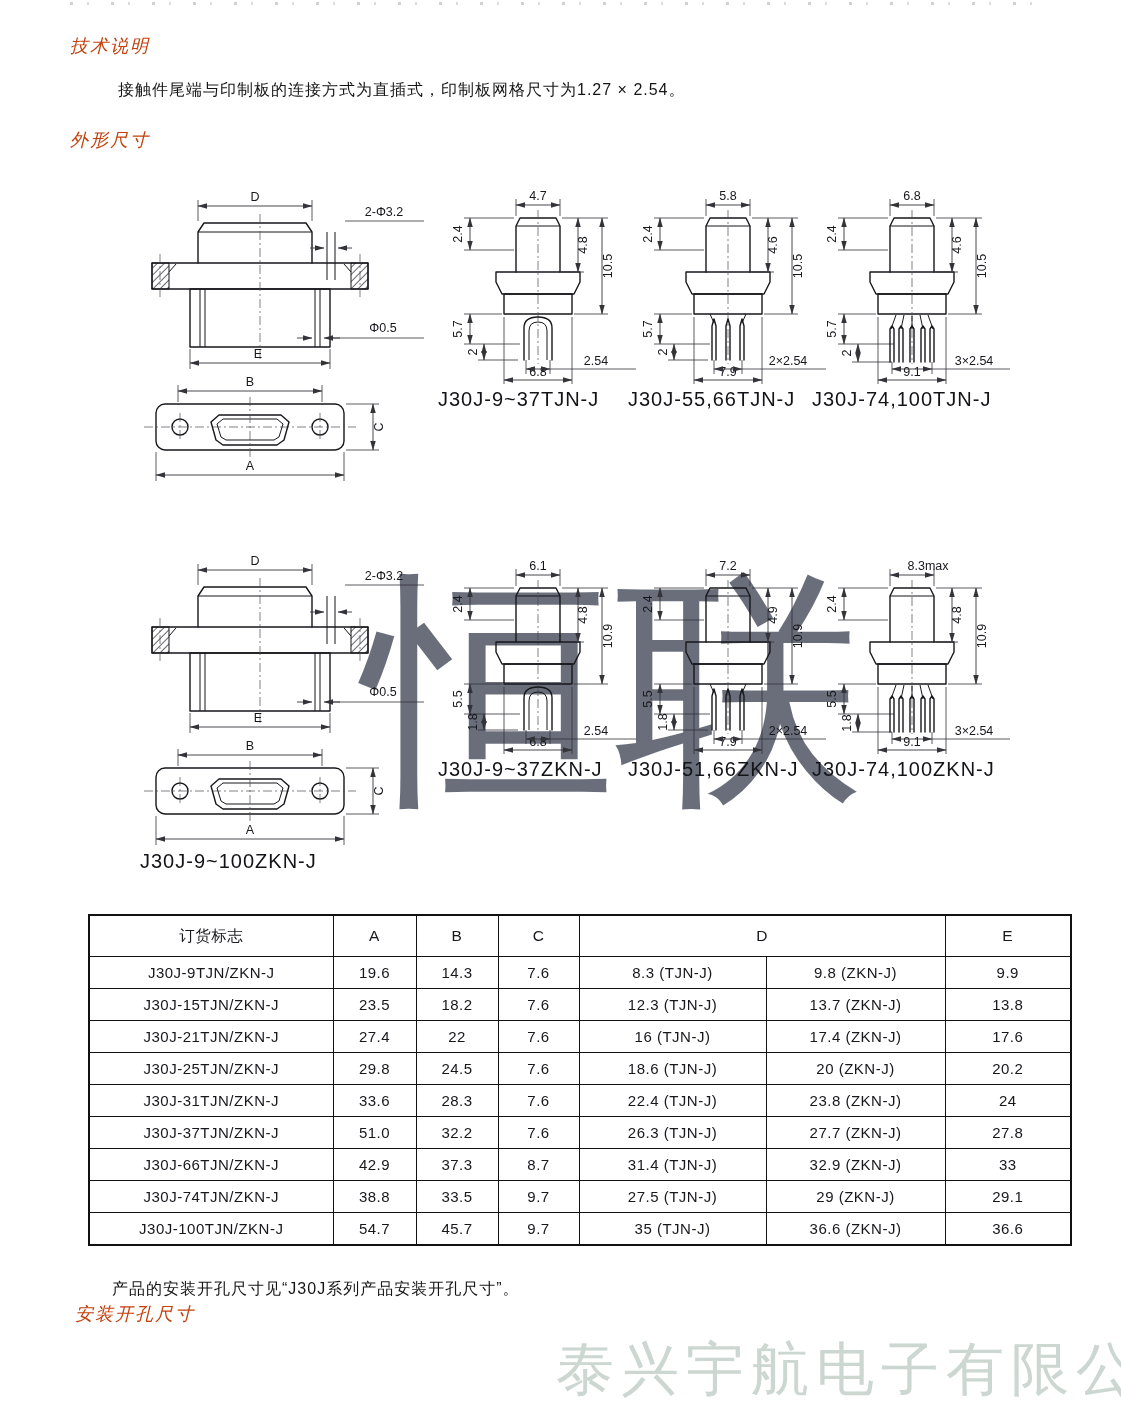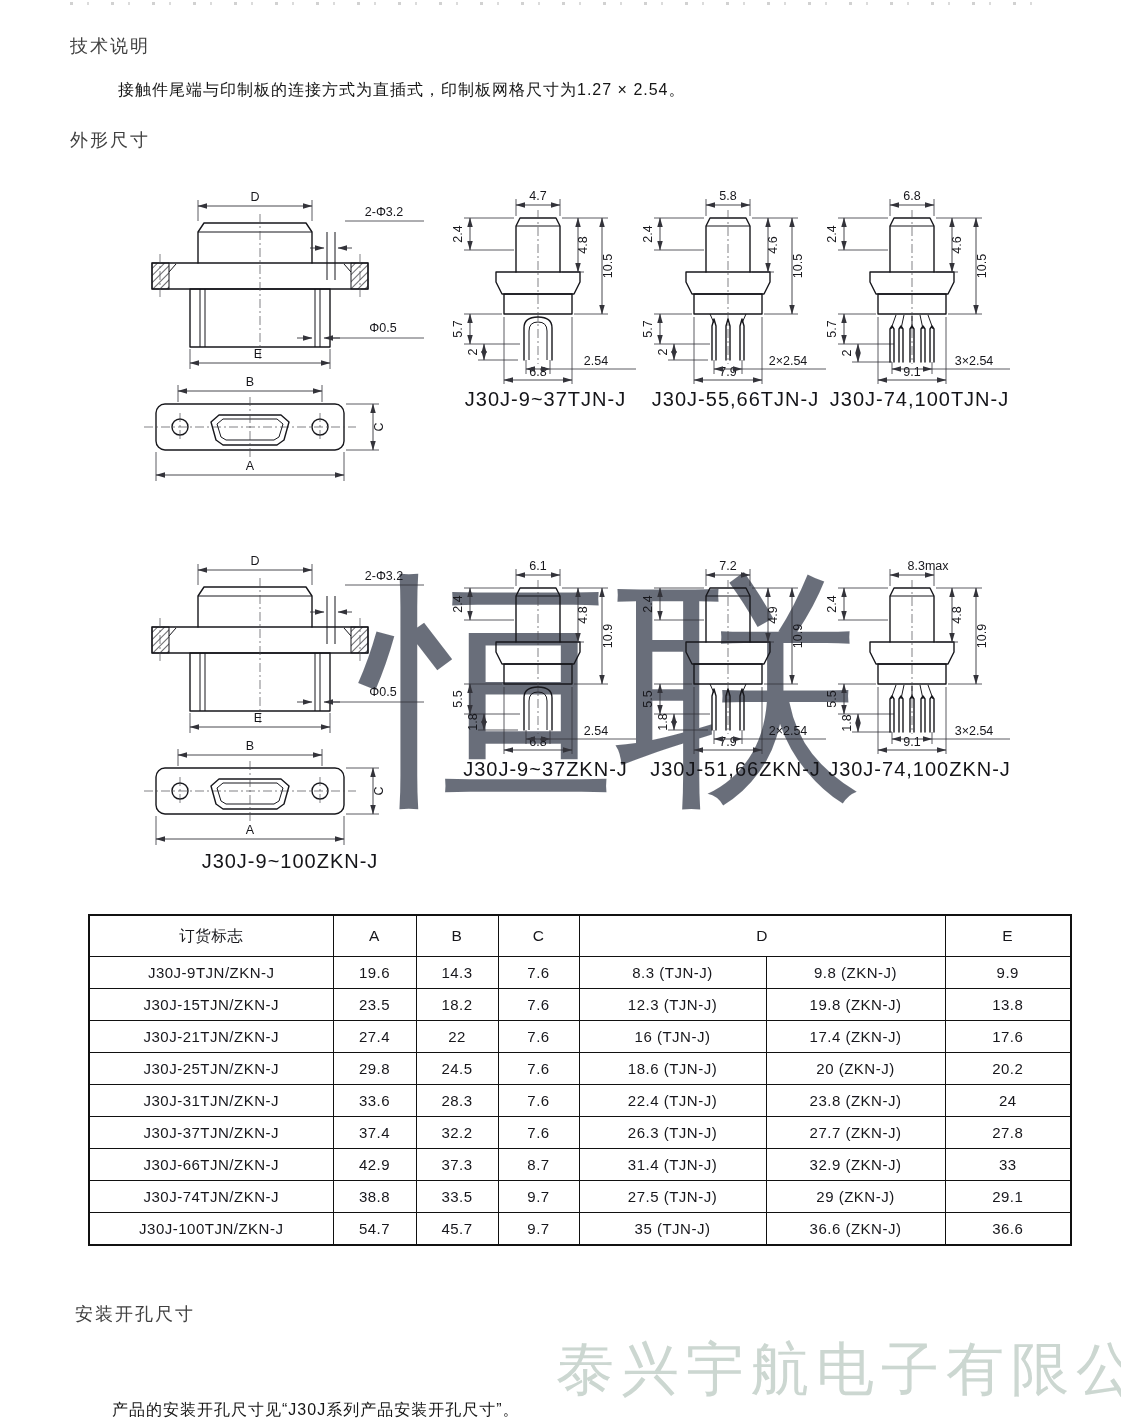--- a/index.html
+++ b/index.html
@@ -2,24 +2,24 @@
 <html><head>
 <meta charset="utf-8">
 <style>
   html,body{margin:0;padding:0;}
   body{
     width:1121px;height:1424px;position:relative;background:#ffffff;
     font-family:"Liberation Sans","DejaVu Sans",sans-serif;color:#1a1a1e;
     overflow:hidden;
   }
   .abs{position:absolute;}
-  .heading{font-size:18px;letter-spacing:2px;color:#404040;}
+  .heading{font-size:18px;letter-spacing:2px;color:#c2410c;font-style:italic;}
   .bodytext{font-size:16px;letter-spacing:1px;color:#151515;white-space:nowrap;}
   .dcontainer{position:absolute;}
-  .dcap{position:absolute;width:100%;text-align:center;font-size:20px;letter-spacing:1px;color:#141418;white-space:nowrap;}
+  .dcap{position:absolute;width:100%;font-size:20px;letter-spacing:1px;color:#141418;white-space:nowrap;}
   .scap{top:202px;}
   .lcap{top:298px;}
   
   svg .ol{fill:none;stroke:#17171c;stroke-width:1.4;stroke-linejoin:round;stroke-linecap:round;}
   svg .o2{fill:none;stroke:#17171c;stroke-width:1;}
   svg .o2h{fill:url(#hatch);stroke:#17171c;stroke-width:1;}
   svg .xl{stroke:#33333a;stroke-width:0.8;}
   svg .dl{stroke:#33333a;stroke-width:0.9;fill:none;}
   svg .cl{stroke:#4a4a52;stroke-width:0.7;stroke-dasharray:9 3 2 3;}
   svg text{font-family:"Liberation Sans","DejaVu Sans",sans-serif;font-size:12.5px;fill:#17171c;}
@@ -482,21 +482,21 @@
           <td>8.3 (TJN-J)</td>
           <td>9.8 (ZKN-J)</td>
           <td>9.9</td>
         </tr>
         <tr>
           <td>J30J-15TJN/ZKN-J</td>
           <td>23.5</td>
           <td>18.2</td>
           <td>7.6</td>
           <td>12.3 (TJN-J)</td>
-          <td>19.8 (ZKN-J)</td>
+          <td>13.7 (ZKN-J)</td>
           <td>13.8</td>
         </tr>
         <tr>
           <td>J30J-21TJN/ZKN-J</td>
           <td>27.4</td>
           <td>22</td>
           <td>7.6</td>
           <td>16 (TJN-J)</td>
           <td>17.4 (ZKN-J)</td>
           <td>17.6</td>
@@ -514,21 +514,21 @@
           <td>J30J-31TJN/ZKN-J</td>
           <td>33.6</td>
           <td>28.3</td>
           <td>7.6</td>
           <td>22.4 (TJN-J)</td>
           <td>23.8 (ZKN-J)</td>
           <td>24</td>
         </tr>
         <tr>
           <td>J30J-37TJN/ZKN-J</td>
-          <td>37.4</td>
+          <td>51.0</td>
           <td>32.2</td>
           <td>7.6</td>
           <td>26.3 (TJN-J)</td>
           <td>27.7 (ZKN-J)</td>
           <td>27.8</td>
         </tr>
         <tr>
           <td>J30J-66TJN/ZKN-J</td>
           <td>42.9</td>
           <td>37.3</td>
@@ -553,13 +553,13 @@
           <td>9.7</td>
           <td>35 (TJN-J)</td>
           <td>36.6 (ZKN-J)</td>
           <td>36.6</td>
         </tr>
       </tbody>
   </table>
 </div>
 
 <div class="abs heading content" style="left:75px;top:1302px;">安装开孔尺寸</div>
-<div class="abs bodytext content" style="left:112px;top:1400px;text-align:right;">产品的安装开孔尺寸见“J30J系列产品安装开孔尺寸”。</div>
+<div class="abs bodytext content" style="left:112px;top:1279px;text-align:right;">产品的安装开孔尺寸见“J30J系列产品安装开孔尺寸”。</div>
 
 </body></html>

